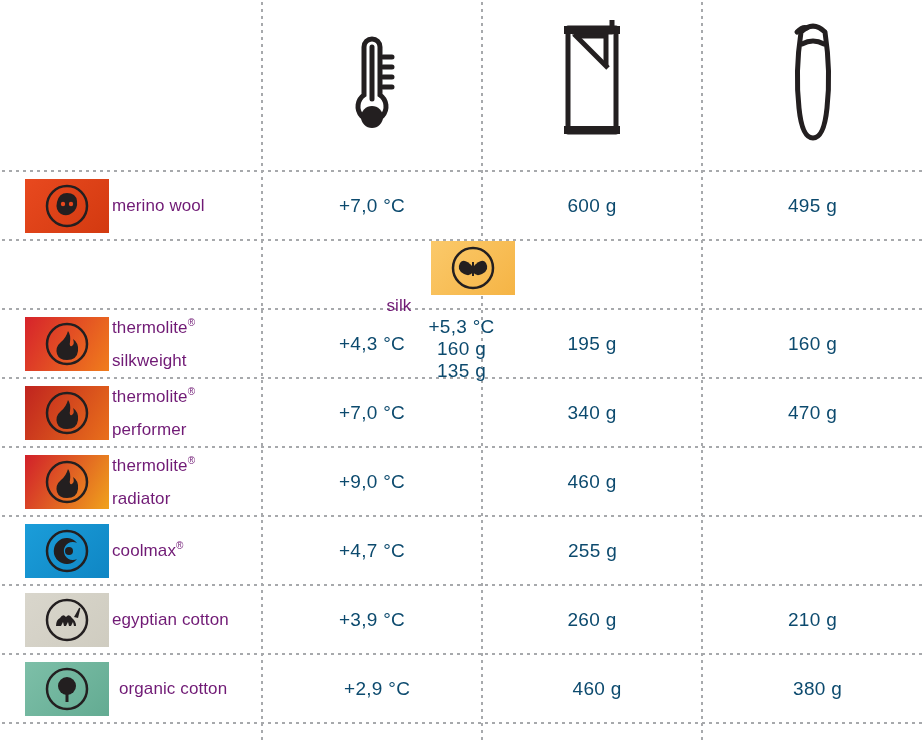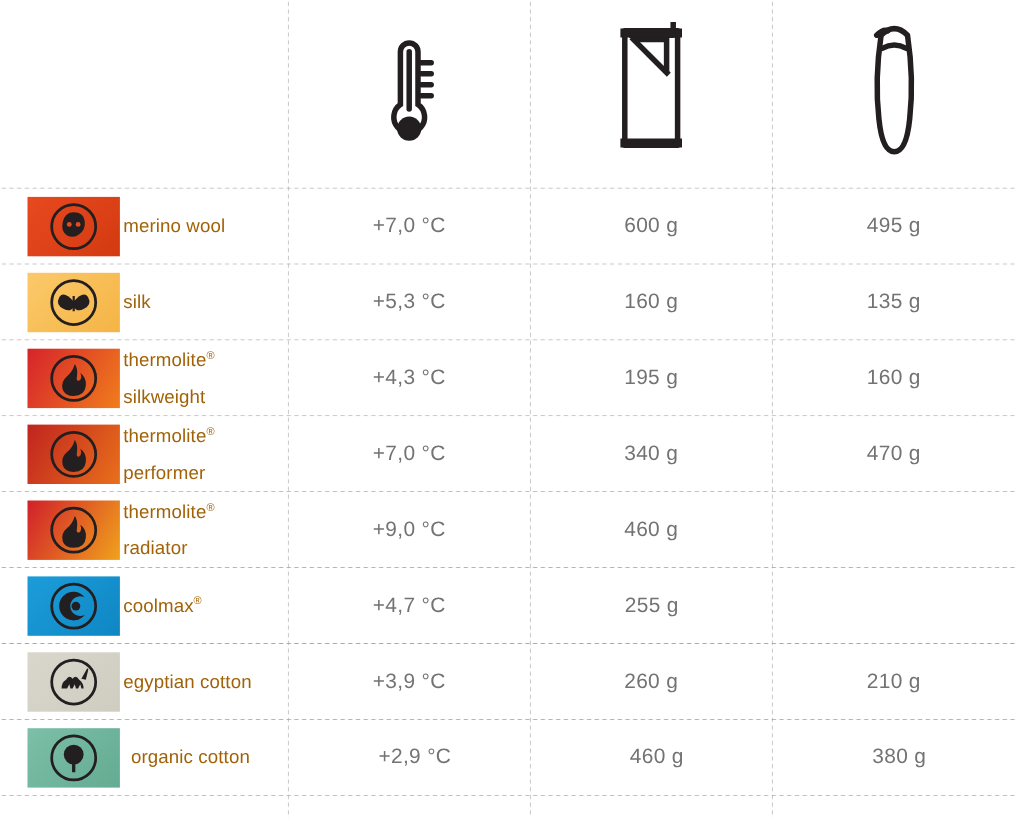--- a/index.html
+++ b/index.html
@@ -92,33 +92,33 @@
     display: flex;
     align-items: center;
     justify-content: center;
     position: relative;
   }
   .swatch svg { display: block; }
 
   .matname {
     font-size: 17px;
     line-height: 21px;
-    color: #a16207;
+    color: #701a75;
     letter-spacing: 0.1px;
   }
   .matname sup {
     font-size: 10px;
     vertical-align: super;
     line-height: 0;
   }
   .matname .l2 { display: block; margin-top: 12px; }
 
   .value {
     font-size: 19px;
-    color: #737373;
+    color: #0c4a6e;
     letter-spacing: 0.3px;
   }
 </style>
 </head>
 <body>
 
 <div class="sheet">
 
   <div class="header-icons">
 
@@ -197,21 +197,21 @@
         <span class="value">+7,0 °C</span>
       </div>
       <div class="cell c-val2">
         <span class="value">600 g</span>
       </div>
       <div class="cell c-val3">
         <span class="value">495 g</span>
       </div>
     </div>
 
-    <div class="row" style="top:241px; height:67px;">
+    <div class="row" style="top:241px; height:67px;flex-direction:column;">
       <div class="cell c-swatch">
         <div class="swatch" style="background:linear-gradient(135deg,#fbc96a,#f5b445)">
           <svg width="46" height="46" viewBox="0 0 46 46">
             <circle cx="23" cy="23" r="20" fill="none" stroke="#231f20" stroke-width="2.5"></circle>
             <path d="M23 22 q-9 -10 -13 -4 q-4 7 4 11 q6 3 9 -2 z" fill="#231f20"></path>
             <path d="M23 22 q9 -10 13 -4 q4 7 -4 11 q-6 3 -9 -2 z" fill="#231f20"></path>
             <path d="M22 17 h2 v14 h-2 z" fill="#231f20"></path>
           </svg>
         </div>
       </div>

